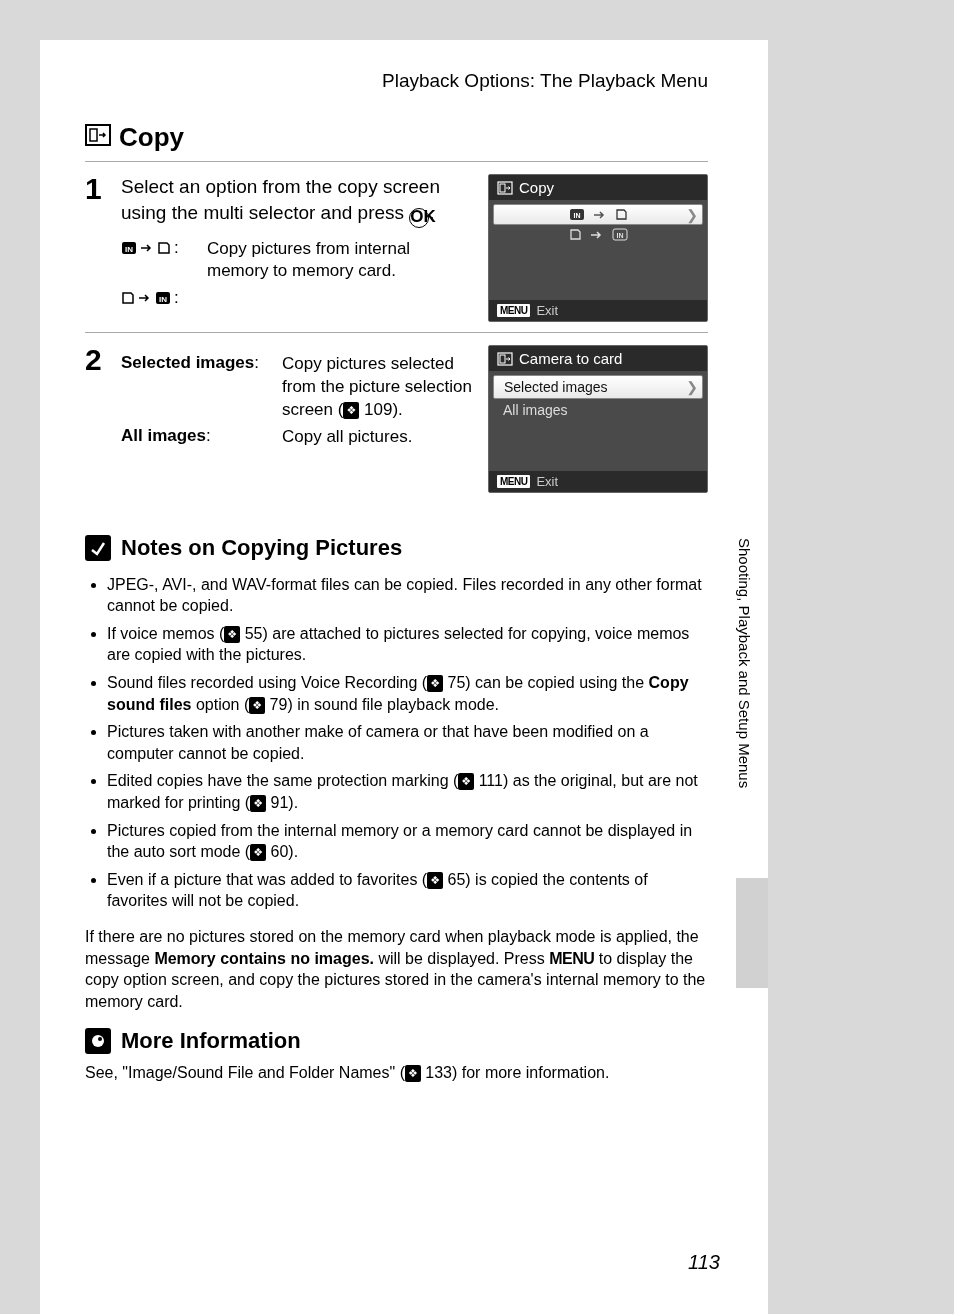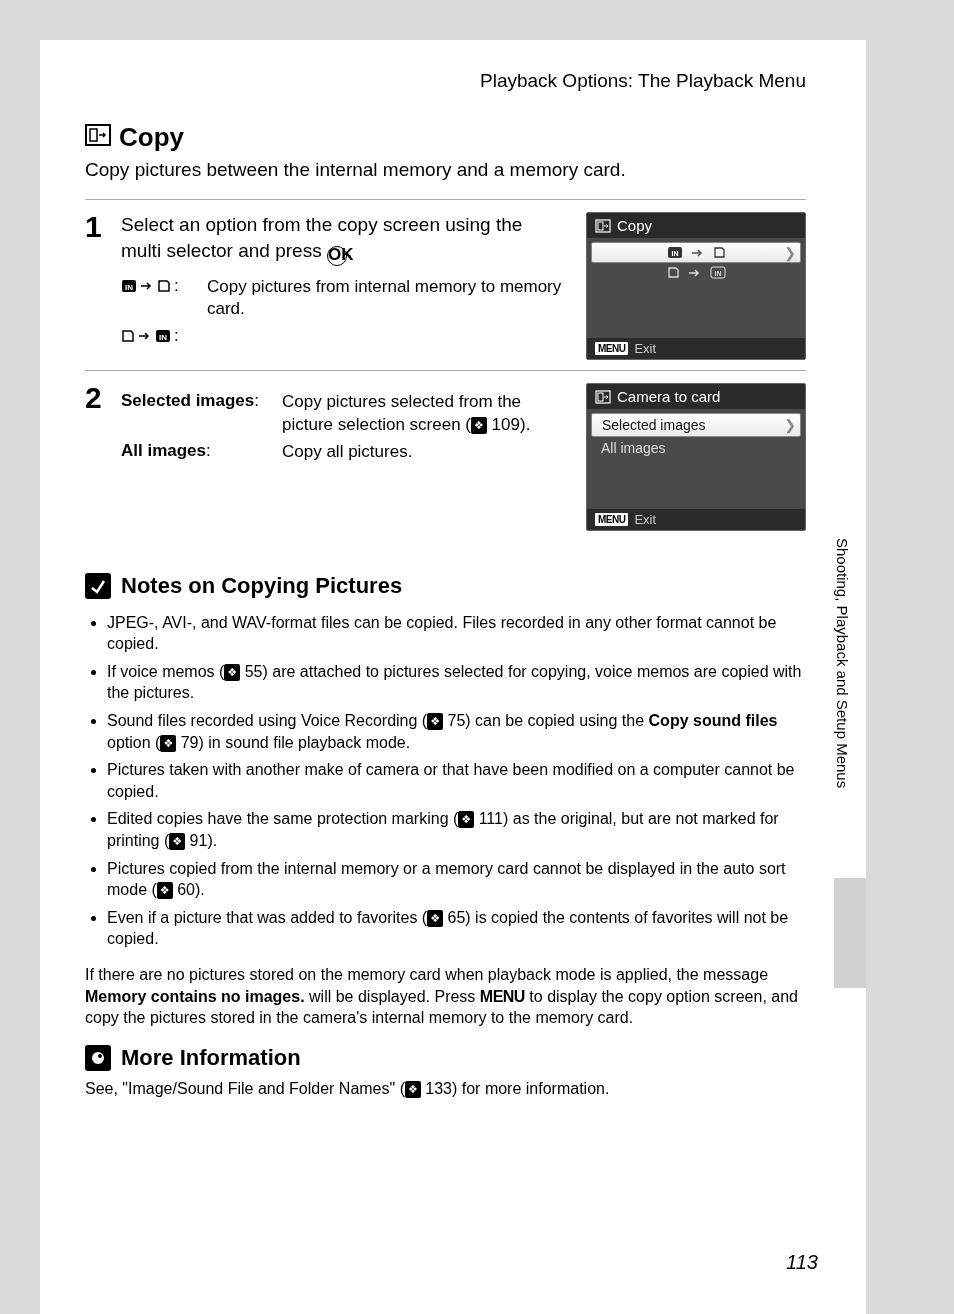--- a/index.html
+++ b/index.html
@@ -3,21 +3,21 @@
 <meta charset="utf-8">
 <style>
   html, body {
     margin: 0;
     padding: 0;
     background: #d9d9d9;
     font-family: "Helvetica Neue", Arial, sans-serif;
     color: #000;
   }
   .page {
-    width: 866px;
+    width: 768px;
     height: 1314px;
     background: #fff;
     position: relative;
     box-sizing: border-box;
     padding: 70px 60px 50px 85px;
   }
   .page-header-band {
     position: absolute;
     top: 0; left: 0; right: 0;
     height: 40px;
@@ -252,21 +252,20 @@
   <h1 class="copy-title">
     <span class="ico-svg">
       <svg width="26" height="22" viewBox="0 0 26 22">
           <rect x="1" y="1" width="24" height="20" fill="none" stroke="#000" stroke-width="2"></rect>
           <rect x="5" y="5" width="7" height="12" fill="none" stroke="#000" stroke-width="1.5"></rect>
           <path d="M14 11 h6 m-2 -2 l2 2 l-2 2" fill="none" stroke="#000" stroke-width="1.5"></path>
         </svg>
     </span>
     <span>Copy</span>
   </h1>
-  <p class="intro">Copy pictures between the internal memory and a memory card.</p>
 
   <hr class="rule">
 
   <div class="step">
     <div class="step-num">1</div>
     <div class="step-body">
       <div class="step-flex">
         <div style="flex:1">
           <div class="step-text">
             <span>Select an option from the copy screen using the multi selector and press </span><span class="ok-circle">OK</span><span>.</span>

